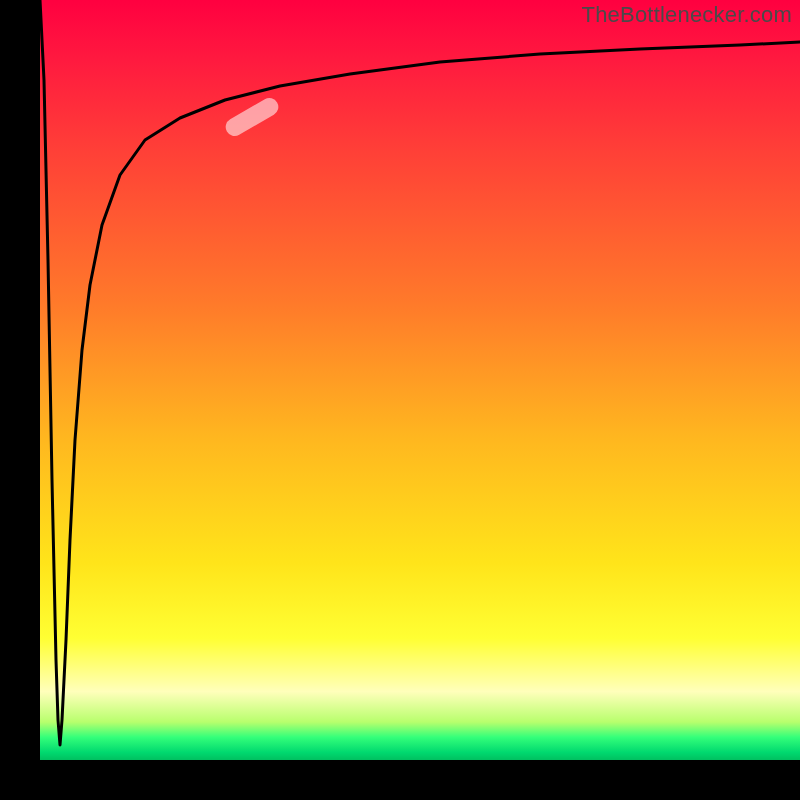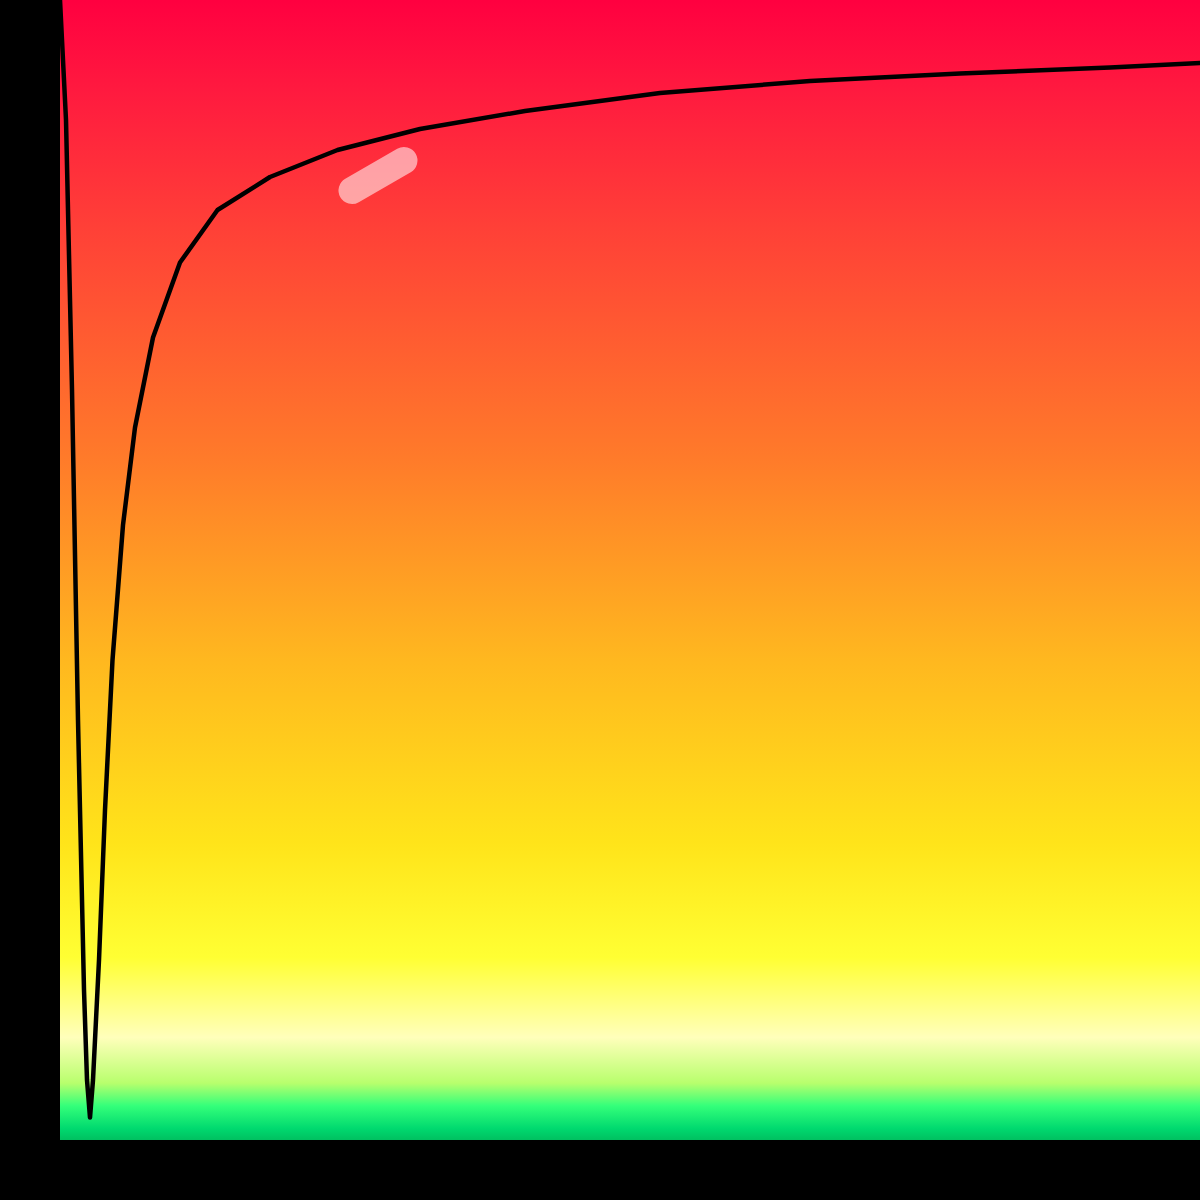--- a/index.html
+++ b/index.html
@@ -87,13 +87,14 @@
   <div class="axis-left"></div>
   <div class="axis-bottom"></div>
   <div class="plot"></div>
 
   <svg class="curve-svg" viewBox="0 0 760 760" preserveAspectRatio="none">
     <path id="curve-path" d="M0 0 L4 80 L8 260 L12 480 L16 660 L18 720 L20 745 L22 720 L26 640 L30 540 L35 440 L42 350 L50 285 L62 225 L80 175 L105 140 L140 118 L185 100 L240 86 L310 74 L400 62 L500 54 L600 49 L700 45 L760 42" fill="none" stroke="#000" stroke-width="3" stroke-linecap="round" stroke-linejoin="round"></path>
   </svg>
 
   <div class="marker" id="marker" style="left: 223px; top: 108px; transform: rotate(-30deg);"></div>
 
+  <div class="watermark">TheBottlenecker.com</div>
 </div>
 
 </body></html>

